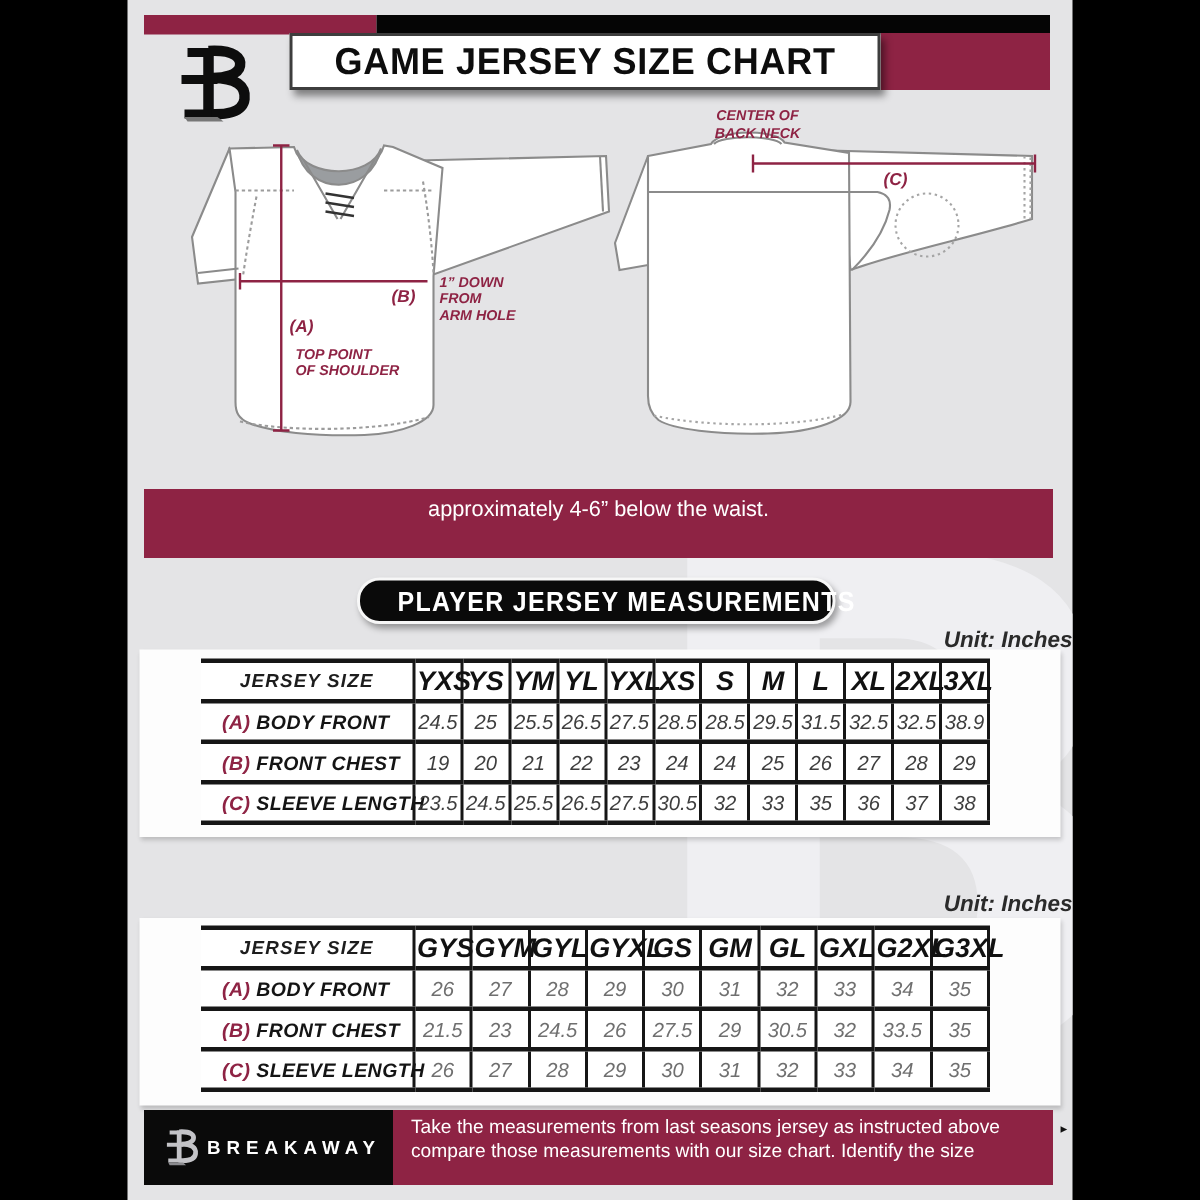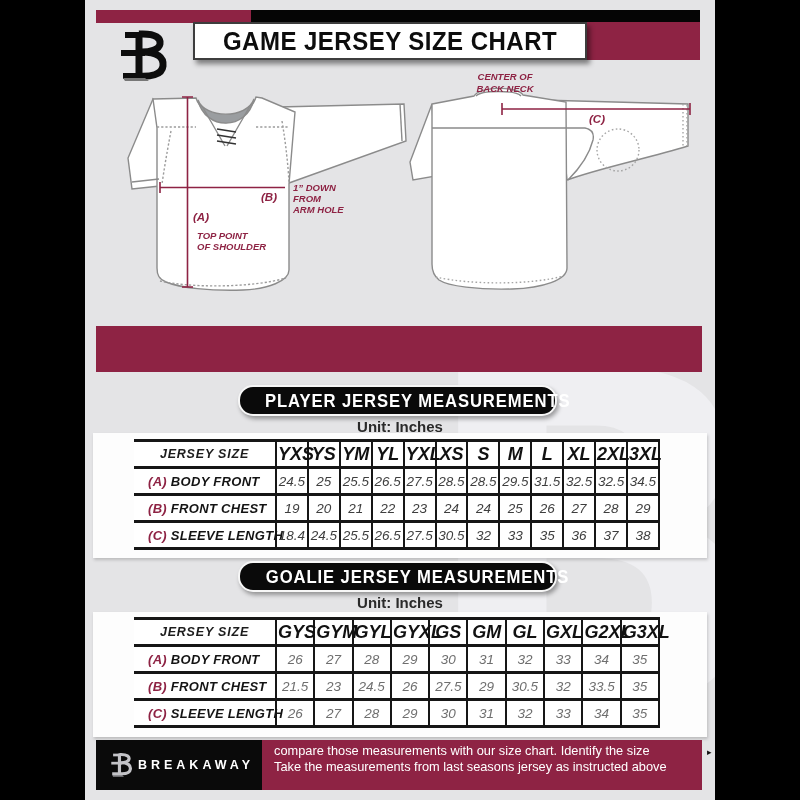--- a/index.html
+++ b/index.html
@@ -30,22 +30,22 @@
             padding-top:5px; }
 
   
   .section-head { left:153px; top:385px; width:319px; height:31px; background:#0a0a0a;
                   border:2px solid #f7f7f7; border-radius:15px;
                   box-shadow:2px 3px 4px rgba(0,0,0,0.35);
                   display:flex; align-items:center; justify-content:center;padding-left:40px; }
   .section-head.goalie-pos { top:561px; }
   .section-head span { color:#fff; font-weight:bold; font-size:18.5px; letter-spacing:1px;
                        transform:scaleX(0.9); white-space:nowrap; }
-  .unit { left:0; top:418px; width:630px; text-align:center; font-size:15px;
-          font-weight:bold; color:#2a2a2a; }
+  .unit { left:0; top:418px; width:630px; text-align:right; font-size:15px;
+          font-weight:bold; font-style:italic; color:#2a2a2a; }
   .unit.goalie-pos { top:594px; }
 
   
   .table-card { left:8px; top:433px; width:614px; height:125px; background:#fdfdfd;
                 box-shadow:1px 2px 3px rgba(0,0,0,0.18); }
   .table-card.goalie-pos { top:612px; }
   .table-wrap { left:49px; top:439px; width:526px;font-style:italic; }
   .table-wrap.goalie-pos { top:617px; }
   table.size-table { border-collapse:collapse; width:526px; table-layout:fixed;
                      background:transparent; }
@@ -155,20 +155,21 @@
 
       <g stroke="#8e2344" stroke-width="1.6" fill="none">
         <path d="M502,109 L690,109 M502,103 L502,115 M690,103 L690,115"></path>
       </g>
       <text class="mkey" x="589" y="123">(C)</text>
       <text class="mnote" x="505" y="80" text-anchor="middle">CENTER OF</text>
       <text class="mnote" x="505" y="92" text-anchor="middle">BACK NECK</text>
     </svg>
 
     <div class="layer banner">
+      <div>approximately 4-6” below the waist.</div>
     </div>
 
     <div class="layer section-head">
       <span>PLAYER JERSEY MEASUREMENTS</span>
     </div>
     <div class="layer unit">Unit: Inches</div>
     <div class="layer table-card"></div>
     <div class="layer table-wrap">
         <table class="size-table">
           <colgroup>
@@ -210,59 +211,56 @@
               <td>25</td>
               <td>25.5</td>
               <td>26.5</td>
               <td>27.5</td>
               <td>28.5</td>
               <td>28.5</td>
               <td>29.5</td>
               <td>31.5</td>
               <td>32.5</td>
               <td>32.5</td>
-              <td>34.5</td>
+              <td>38.9</td>
             </tr>
             <tr>
               <th class="rowlab"><span class="key">(B) </span><span class="lab">FRONT CHEST</span></th>
               <td>19</td>
               <td>20</td>
               <td>21</td>
               <td>22</td>
               <td>23</td>
               <td>24</td>
               <td>24</td>
               <td>25</td>
               <td>26</td>
               <td>27</td>
               <td>28</td>
               <td>29</td>
             </tr>
             <tr>
               <th class="rowlab"><span class="key">(C) </span><span class="lab">SLEEVE LENGTH</span></th>
-              <td>18.4</td>
+              <td>23.5</td>
               <td>24.5</td>
               <td>25.5</td>
               <td>26.5</td>
               <td>27.5</td>
               <td>30.5</td>
               <td>32</td>
               <td>33</td>
               <td>35</td>
               <td>36</td>
               <td>37</td>
               <td>38</td>
             </tr>
           </tbody>
         </table>
       </div>
 
-    <div class="layer section-head goalie-pos">
-      <span>GOALIE JERSEY MEASUREMENTS</span>
-    </div>
     <div class="layer unit goalie-pos">Unit: Inches</div>
     <div class="layer table-card goalie-pos"></div>
     <div class="layer table-wrap goalie-pos goalie-colors">
         <table class="size-table">
           <colgroup>
             <col style="width: 142px;">
             <col>
             <col>
             <col>
             <col>
@@ -339,19 +337,19 @@
           <path d="M34,8 C52,7 56,13 55,18 C54,24 44,26 37,26 C52,26 59,31 58,40 C57,49 45,51 33,50" stroke-width="7"></path>
           <path d="M20,9 L37,9" stroke-width="6"></path>
           <path d="M16,27 L40,27" stroke-width="6"></path>
           <path d="M18,50 L36,50" stroke-width="6"></path>
         </g>
         <path d="M18,53 L40,53 L44,57 L20,57 Z" fill="#8b8b8f"></path>
       </svg>
       <span class="brand-text">BREAKAWAY</span>
     </div>
     <div class="layer footer-maroon">
+      <div>Take the measurements from last seasons jersey as instructed above</div>
       <div>compare those measurements  with our size chart. Identify the size</div>
-      <div>Take the measurements from last seasons jersey as instructed above</div>
     </div>
     <div class="layer cursor-arrow">▸</div>
 
   </div>
 </div>
 
 </body></html>

